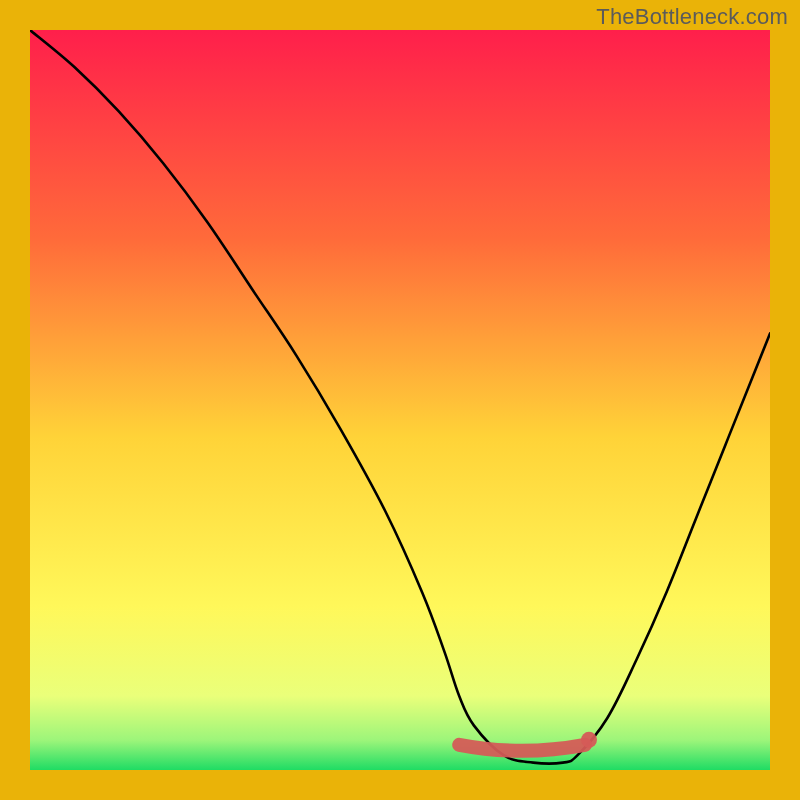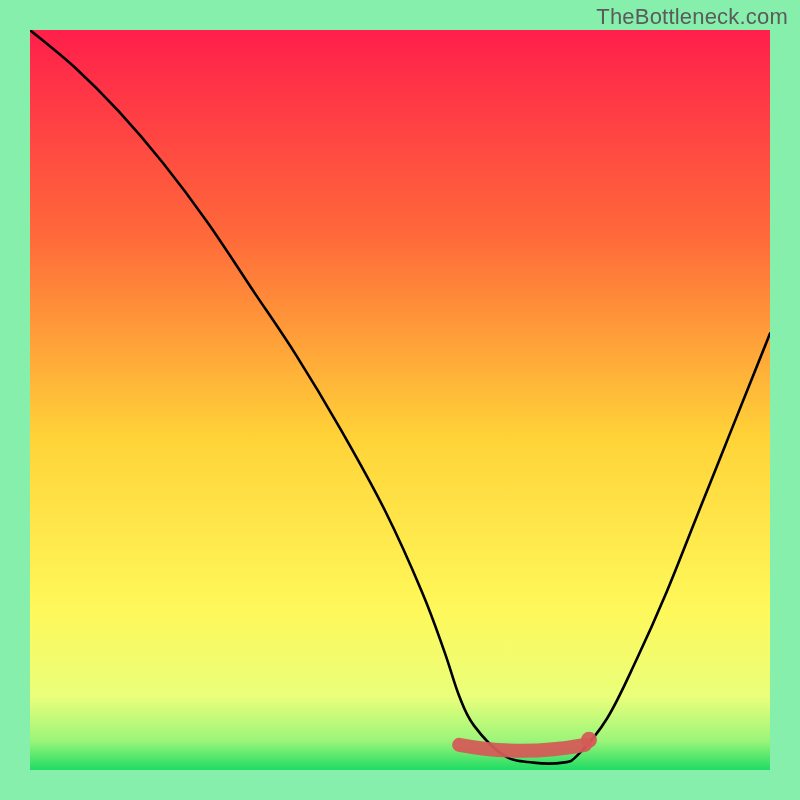--- a/index.html
+++ b/index.html
@@ -8,21 +8,21 @@
     width: 800px;
     height: 800px;
     background: #000;
     overflow: hidden;
     font-family: Arial, Helvetica, sans-serif;
   }
   .frame {
     position: relative;
     width: 800px;
     height: 800px;
-    background: #86efac;
+    background: #eab308;
   }
   .watermark {
     position: absolute;
     top: 4px;
     right: 12px;
     color: #5b5b5b;
     font-size: 22px;
     font-weight: 500;
     letter-spacing: 0.2px;
     font-family: Arial, Helvetica, sans-serif;

